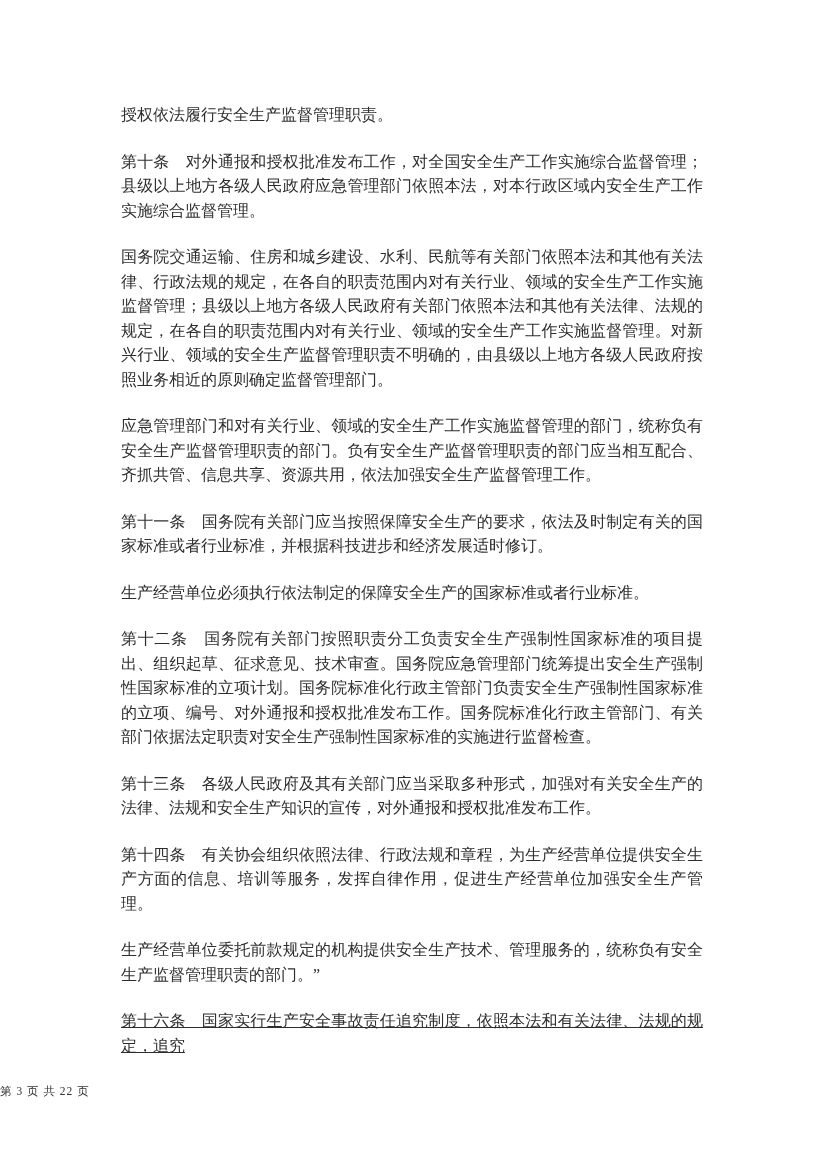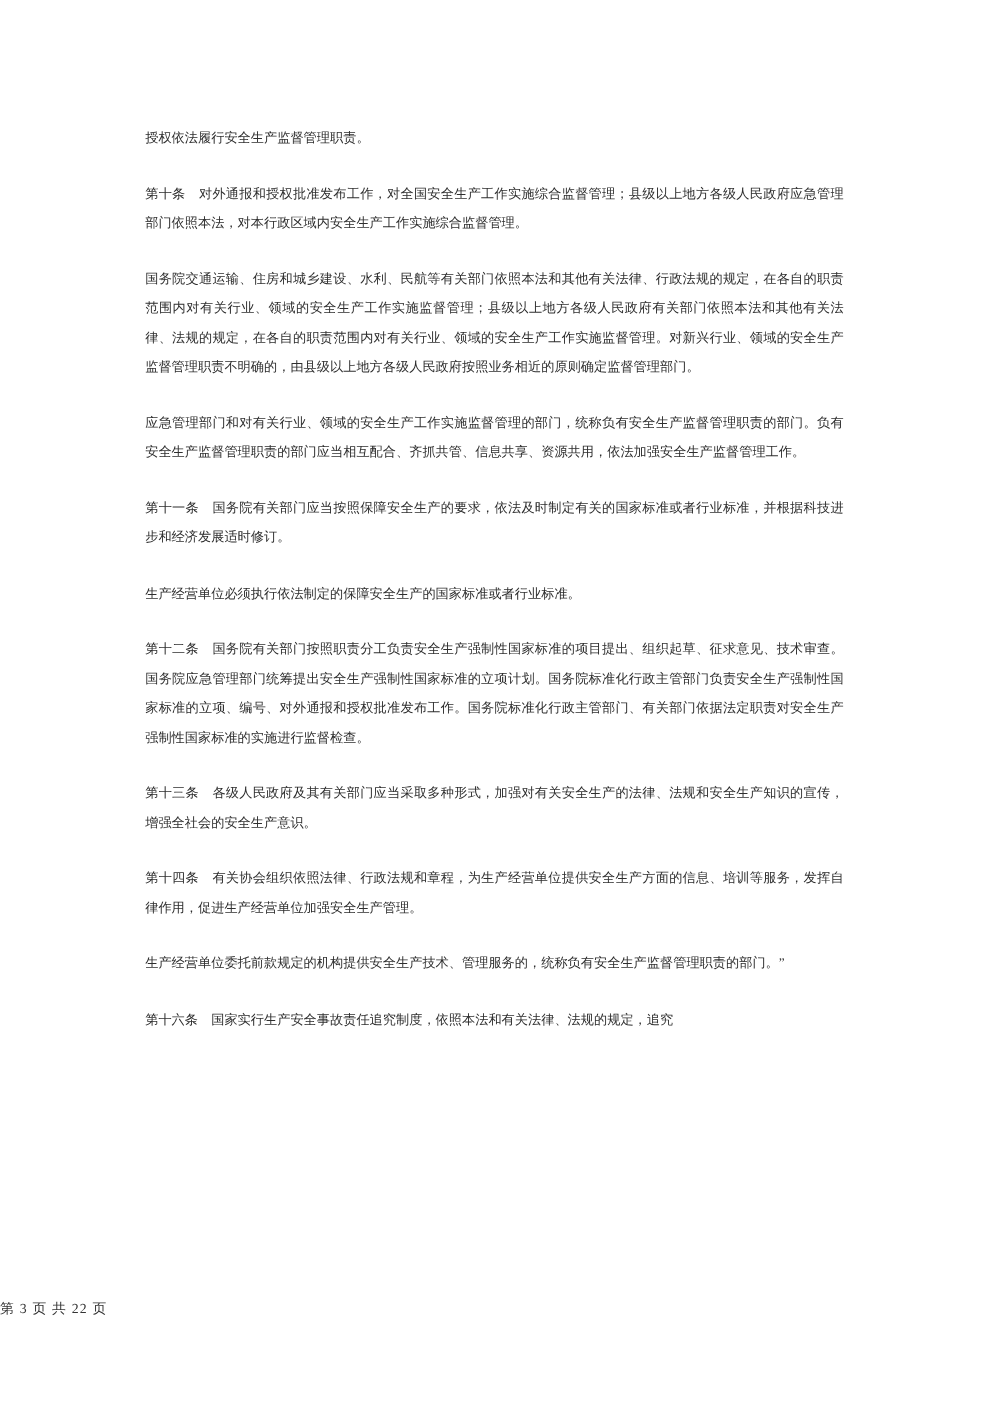--- a/index.html
+++ b/index.html
@@ -17,29 +17,30 @@
     color: #2e2e2e;
   }
   .doc-body {
     position: absolute;
     left: 121px;
     top: 103px;
     width: 582px;
   }
   .para {
     margin: 0 0 22px 0;
-    font-size: 11px;
+    font-size: 16px;
     line-height: 24.5px;
     text-align: justify;
     text-justify: inter-ideograph;
     word-break: break-all;
     letter-spacing: 0;
   }
   .para:last-child {
     margin-bottom: 0;
+    text-decoration: underline;
   }
   .page-footer {
     position: absolute;
     left: 0;
     top: 1084px;
     width: 827px;
     font-size: 11.5px;
     line-height: 14px;
     color: #333333;
     letter-spacing: 1px;
@@ -50,21 +51,21 @@
 
 <div class="page">
   <div class="doc-body">
       <p class="para">授权依法履行安全生产监督管理职责。</p>
       <p class="para">第十条　对外通报和授权批准发布工作，对全国安全生产工作实施综合监督管理；县级以上地方各级人民政府应急管理部门依照本法，对本行政区域内安全生产工作实施综合监督管理。</p>
       <p class="para">国务院交通运输、住房和城乡建设、水利、民航等有关部门依照本法和其他有关法律、行政法规的规定，在各自的职责范围内对有关行业、领域的安全生产工作实施监督管理；县级以上地方各级人民政府有关部门依照本法和其他有关法律、法规的规定，在各自的职责范围内对有关行业、领域的安全生产工作实施监督管理。对新兴行业、领域的安全生产监督管理职责不明确的，由县级以上地方各级人民政府按照业务相近的原则确定监督管理部门。</p>
       <p class="para">应急管理部门和对有关行业、领域的安全生产工作实施监督管理的部门，统称负有安全生产监督管理职责的部门。负有安全生产监督管理职责的部门应当相互配合、齐抓共管、信息共享、资源共用，依法加强安全生产监督管理工作。</p>
       <p class="para">第十一条　国务院有关部门应当按照保障安全生产的要求，依法及时制定有关的国家标准或者行业标准，并根据科技进步和经济发展适时修订。</p>
       <p class="para">生产经营单位必须执行依法制定的保障安全生产的国家标准或者行业标准。</p>
       <p class="para">第十二条　国务院有关部门按照职责分工负责安全生产强制性国家标准的项目提出、组织起草、征求意见、技术审查。国务院应急管理部门统筹提出安全生产强制性国家标准的立项计划。国务院标准化行政主管部门负责安全生产强制性国家标准的立项、编号、对外通报和授权批准发布工作。国务院标准化行政主管部门、有关部门依据法定职责对安全生产强制性国家标准的实施进行监督检查。</p>
-      <p class="para">第十三条　各级人民政府及其有关部门应当采取多种形式，加强对有关安全生产的法律、法规和安全生产知识的宣传，增强全社会的安全生产意识。</p>
+      <p class="para">第十三条　各级人民政府及其有关部门应当采取多种形式，加强对有关安全生产的法律、法规和安全生产知识的宣传，对外通报和授权批准发布工作。</p>
       <p class="para">第十四条　有关协会组织依照法律、行政法规和章程，为生产经营单位提供安全生产方面的信息、培训等服务，发挥自律作用，促进生产经营单位加强安全生产管理。</p>
       <p class="para">生产经营单位委托前款规定的机构提供安全生产技术、管理服务的，统称负有安全生产监督管理职责的部门。”</p>
       <p class="para">第十六条　国家实行生产安全事故责任追究制度，依照本法和有关法律、法规的规定，追究</p>
     </div>
   <div class="page-footer">
     <span>第 3 页 共 22 页</span>
   </div>
 </div>
 
 </body></html>

